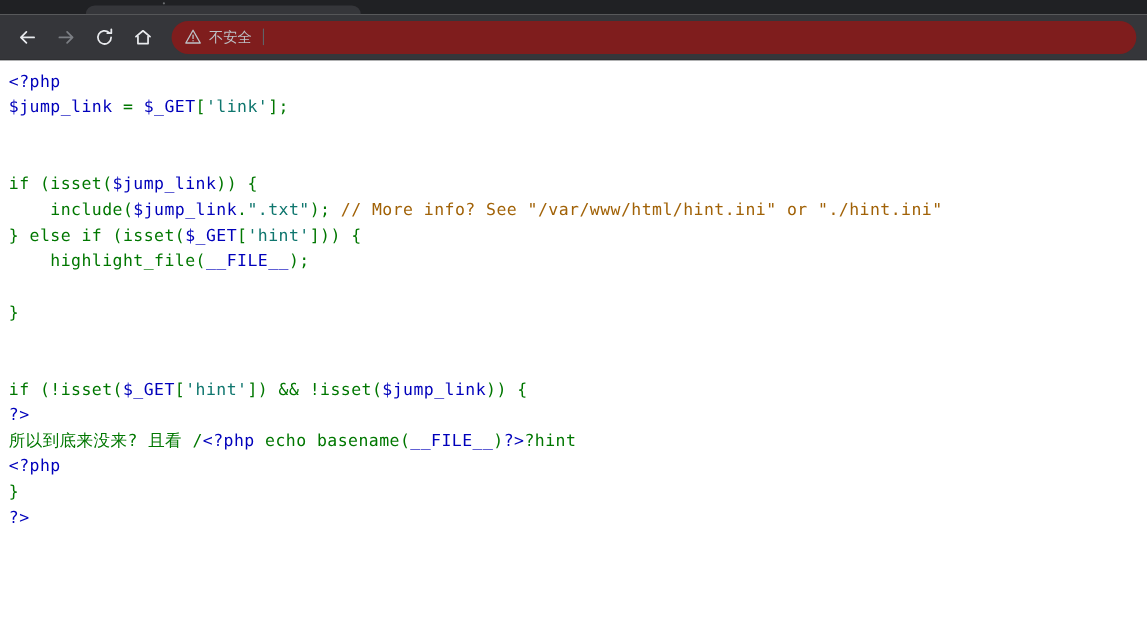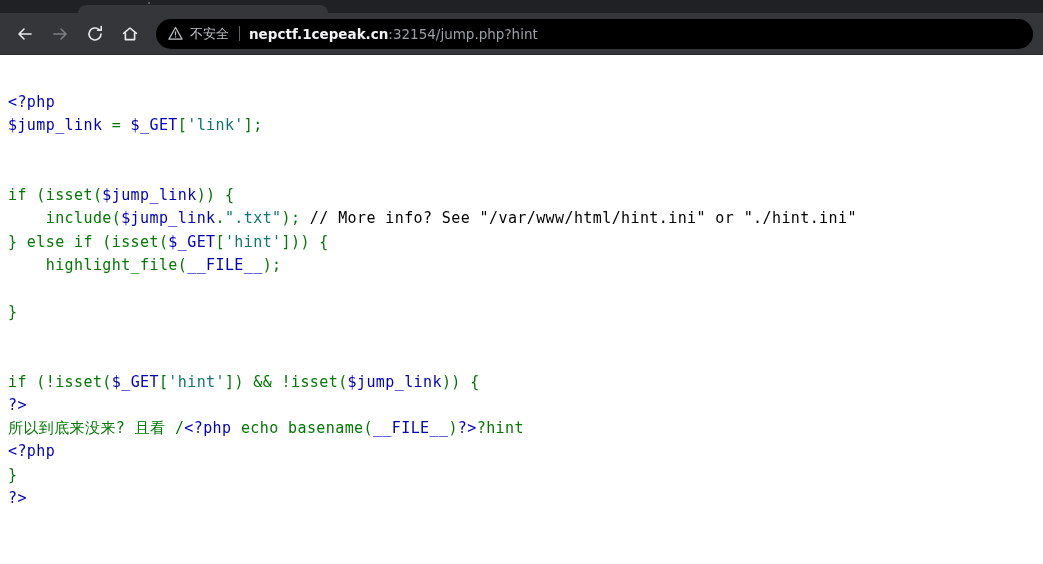--- a/index.html
+++ b/index.html
@@ -69,21 +69,21 @@
     flex: 0 0 auto;
     cursor: pointer;
   }
   .nav-btn svg { display: block; }
   .nav-btn.enabled svg { stroke: #e8eaed; }
   .nav-btn.disabled svg { stroke: #7c7f84; }
 
   .omnibox {
     flex: 1 1 auto;
     height: 30px;
-    background: #000000;
+    background: #7f1d1d;
     border-radius: 16px;
     display: flex;
     align-items: center;
     padding: 0 14px 0 12px;
     margin-left: 6px;
     margin-right: 10px;
     box-sizing: border-box;
     min-width: 0;
     cursor: text;
   }
@@ -126,27 +126,26 @@
     overflow: hidden;
     padding: 8px 0 0 8px;
     box-sizing: border-box;
   }
   .code {
     font-family: "DejaVu Sans Mono", "Liberation Mono", monospace;
     font-size: 15px;
     line-height: 23.3px;
     white-space: pre;
     letter-spacing: 0.4px;
-    margin-top: 28px;
   }
   .code .ln { display: block; min-height: 23.3px; }
   .kw   { color: #007700; }   
   .var  { color: #0000bb; }   
   .str  { color: #0f766e; }   
-  .cmt  { color: #000000; text-align: right; }   
+  .cmt  { color: #a16207; text-align: right; }   
 </style>
 </head>
 <body>
 
 <div class="browser-window">
 
   <div class="tab-strip">
     <div class="tab-shape"></div>
     <div class="tab-dot"></div>
   </div>
@@ -182,21 +181,20 @@
     <div class="omnibox">
       <span class="warn-icon">
         <svg width="15" height="15" viewBox="0 0 16 16">
           <path d="M8 1.6 L15 14 H1 Z" fill="none" stroke="#bdc1c6" stroke-width="1.3" stroke-linejoin="round"></path>
           <rect x="7.35" y="5.6" width="1.3" height="4.6" rx="0.6" fill="#bdc1c6"></rect>
           <rect x="7.35" y="11" width="1.3" height="1.4" rx="0.65" fill="#bdc1c6"></rect>
         </svg>
       </span>
       <span class="not-secure">不安全</span>
       <span class="omni-sep"></span>
-      <span class="url-text"><span class="url-host">nepctf.1cepeak.cn</span><span class="url-rest">:32154/jump.php?hint</span></span>
     </div>
 
   </div>
 
   <div class="page-body">
     <div class="code" id="code-block"><span class="ln"><span class="var">&lt;?php</span></span><span class="ln"><span class="var">$jump_link</span><span class="kw"> = </span><span class="var">$_GET</span><span class="kw">[</span><span class="str">'link'</span><span class="kw">]</span><span class="kw">;</span></span><span class="ln">&nbsp;</span><span class="ln">&nbsp;</span><span class="ln"><span class="kw">if </span><span class="kw">(</span><span class="kw">isset</span><span class="kw">(</span><span class="var">$jump_link</span><span class="kw">)) {</span></span><span class="ln"><span class="kw">    include</span><span class="kw">(</span><span class="var">$jump_link</span><span class="kw">.</span><span class="str">".txt"</span><span class="kw">);</span><span class="kw"> </span><span class="cmt">// More info? See "/var/www/html/hint.ini" or "./hint.ini"</span></span><span class="ln"><span class="kw">} else if </span><span class="kw">(</span><span class="kw">isset</span><span class="kw">(</span><span class="var">$_GET</span><span class="kw">[</span><span class="str">'hint'</span><span class="kw">])) {</span></span><span class="ln"><span class="kw">    highlight_file</span><span class="kw">(</span><span class="var">__FILE__</span><span class="kw">);</span></span><span class="ln">&nbsp;</span><span class="ln"><span class="kw">}</span></span><span class="ln">&nbsp;</span><span class="ln">&nbsp;</span><span class="ln"><span class="kw">if </span><span class="kw">(!</span><span class="kw">isset</span><span class="kw">(</span><span class="var">$_GET</span><span class="kw">[</span><span class="str">'hint'</span><span class="kw">]) &amp;&amp; !</span><span class="kw">isset</span><span class="kw">(</span><span class="var">$jump_link</span><span class="kw">)) {</span></span><span class="ln"><span class="var">?&gt;</span></span><span class="ln"><span class="kw">所以到底来没来? 且看 /</span><span class="var">&lt;?php</span><span class="kw"> echo </span><span class="kw">basename</span><span class="kw">(</span><span class="var">__FILE__</span><span class="kw">)</span><span class="var">?&gt;</span><span class="kw">?hint</span></span><span class="ln"><span class="var">&lt;?php</span></span><span class="ln"><span class="kw">}</span></span><span class="ln"><span class="var">?&gt;</span></span></div>
   </div>
 
 </div>
 

